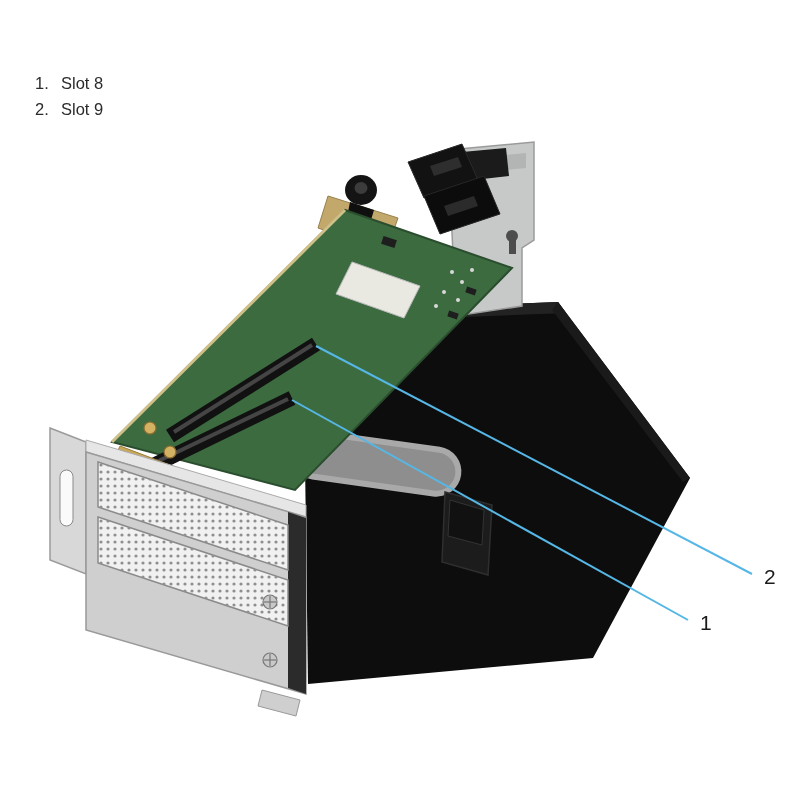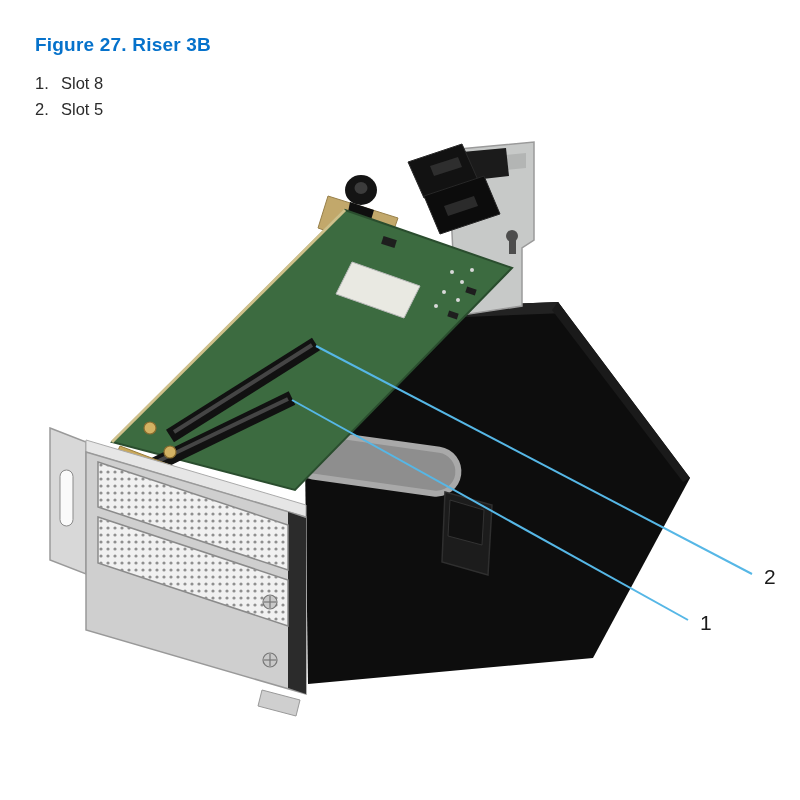--- a/index.html
+++ b/index.html
@@ -52,30 +52,29 @@
     font-family: "Liberation Sans", sans-serif;
     font-size: 21px;
     fill: #1a1a1a;
   }
 </style>
 </head>
 <body>
 
 <div class="page">
 
-  <h1 class="figure-title">Figure 27. Riser 3B</h1>
 
   <div class="callout-list">
     <div class="row">
       <span class="num">1.</span>
       <span class="lbl">Slot 8</span>
     </div>
     <div class="row">
       <span class="num">2.</span>
-      <span class="lbl">Slot 5</span>
+      <span class="lbl">Slot 9</span>
     </div>
   </div>
 
   <svg class="illustration" viewBox="0 0 800 800" xmlns="http://www.w3.org/2000/svg">
     <defs>
       <pattern id="perf" width="7" height="7" patternUnits="userSpaceOnUse">
         <circle cx="3" cy="3" r="1.6" fill="#8f8f8f"></circle>
       </pattern>
     </defs>
 

